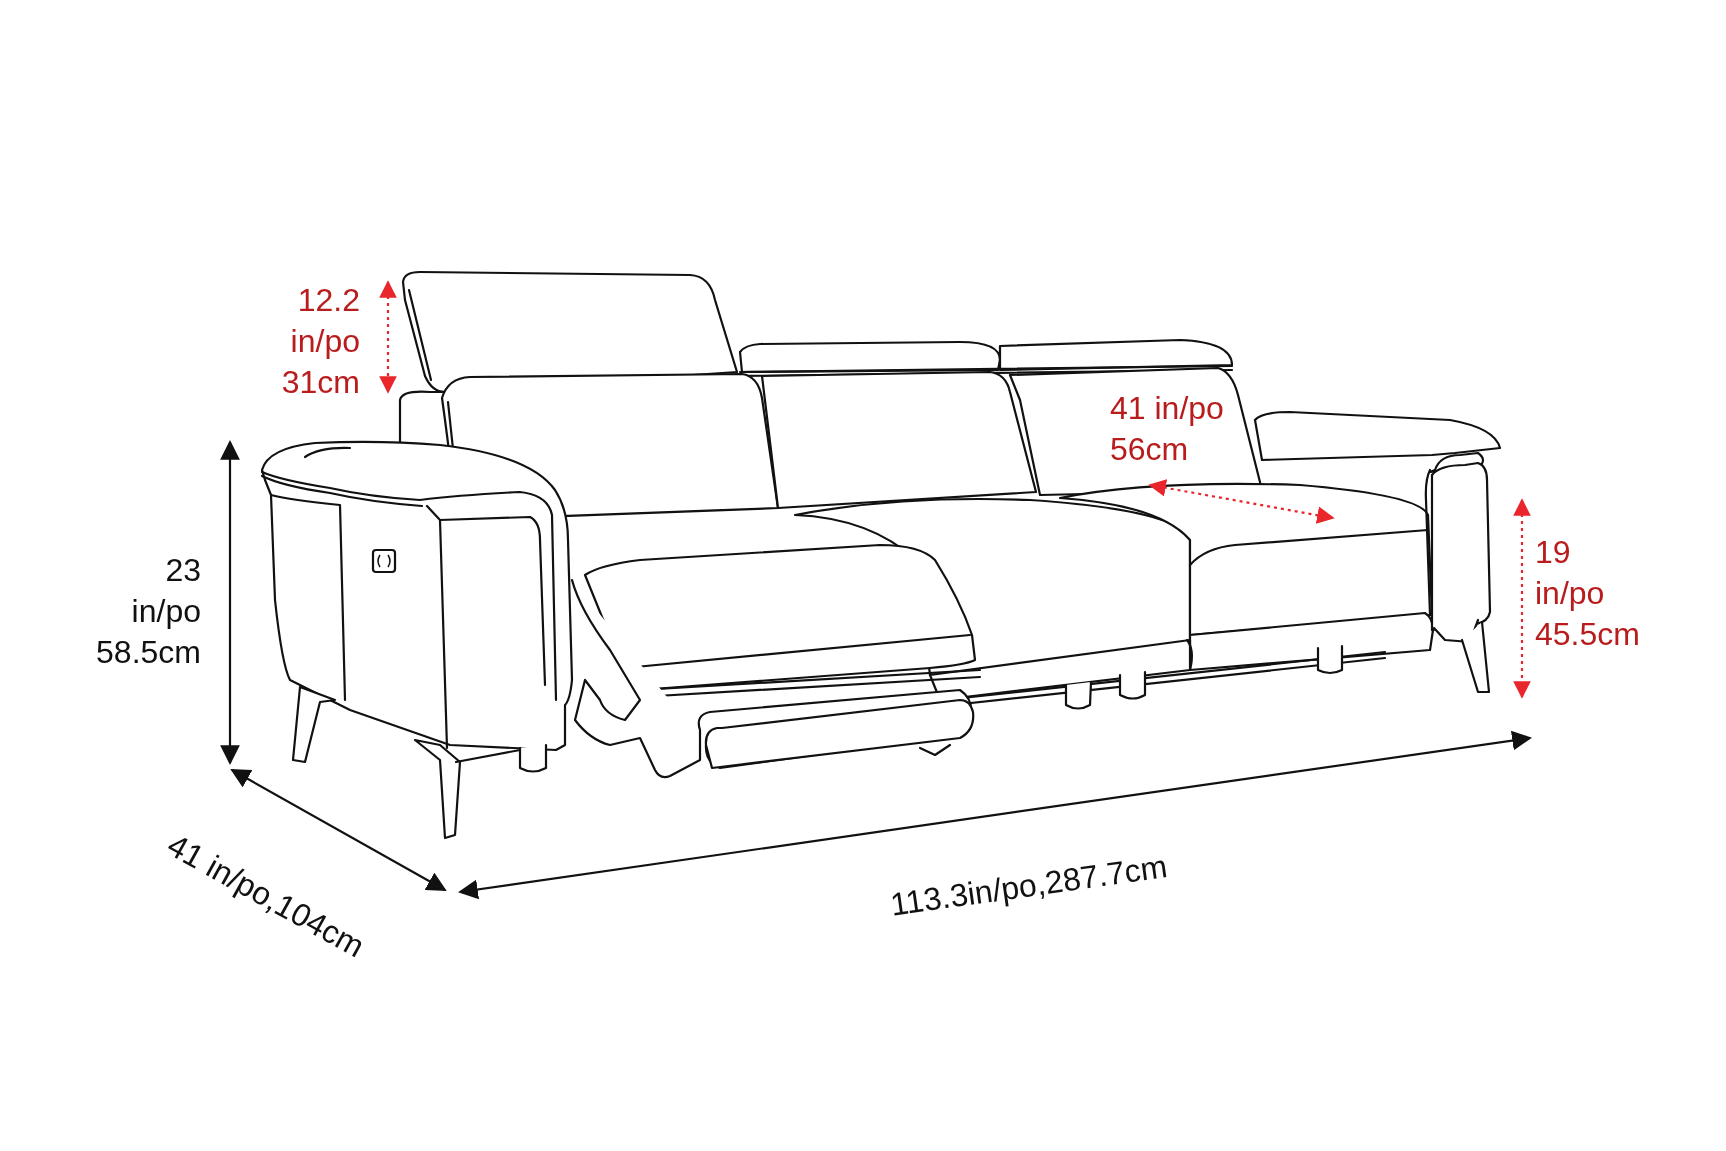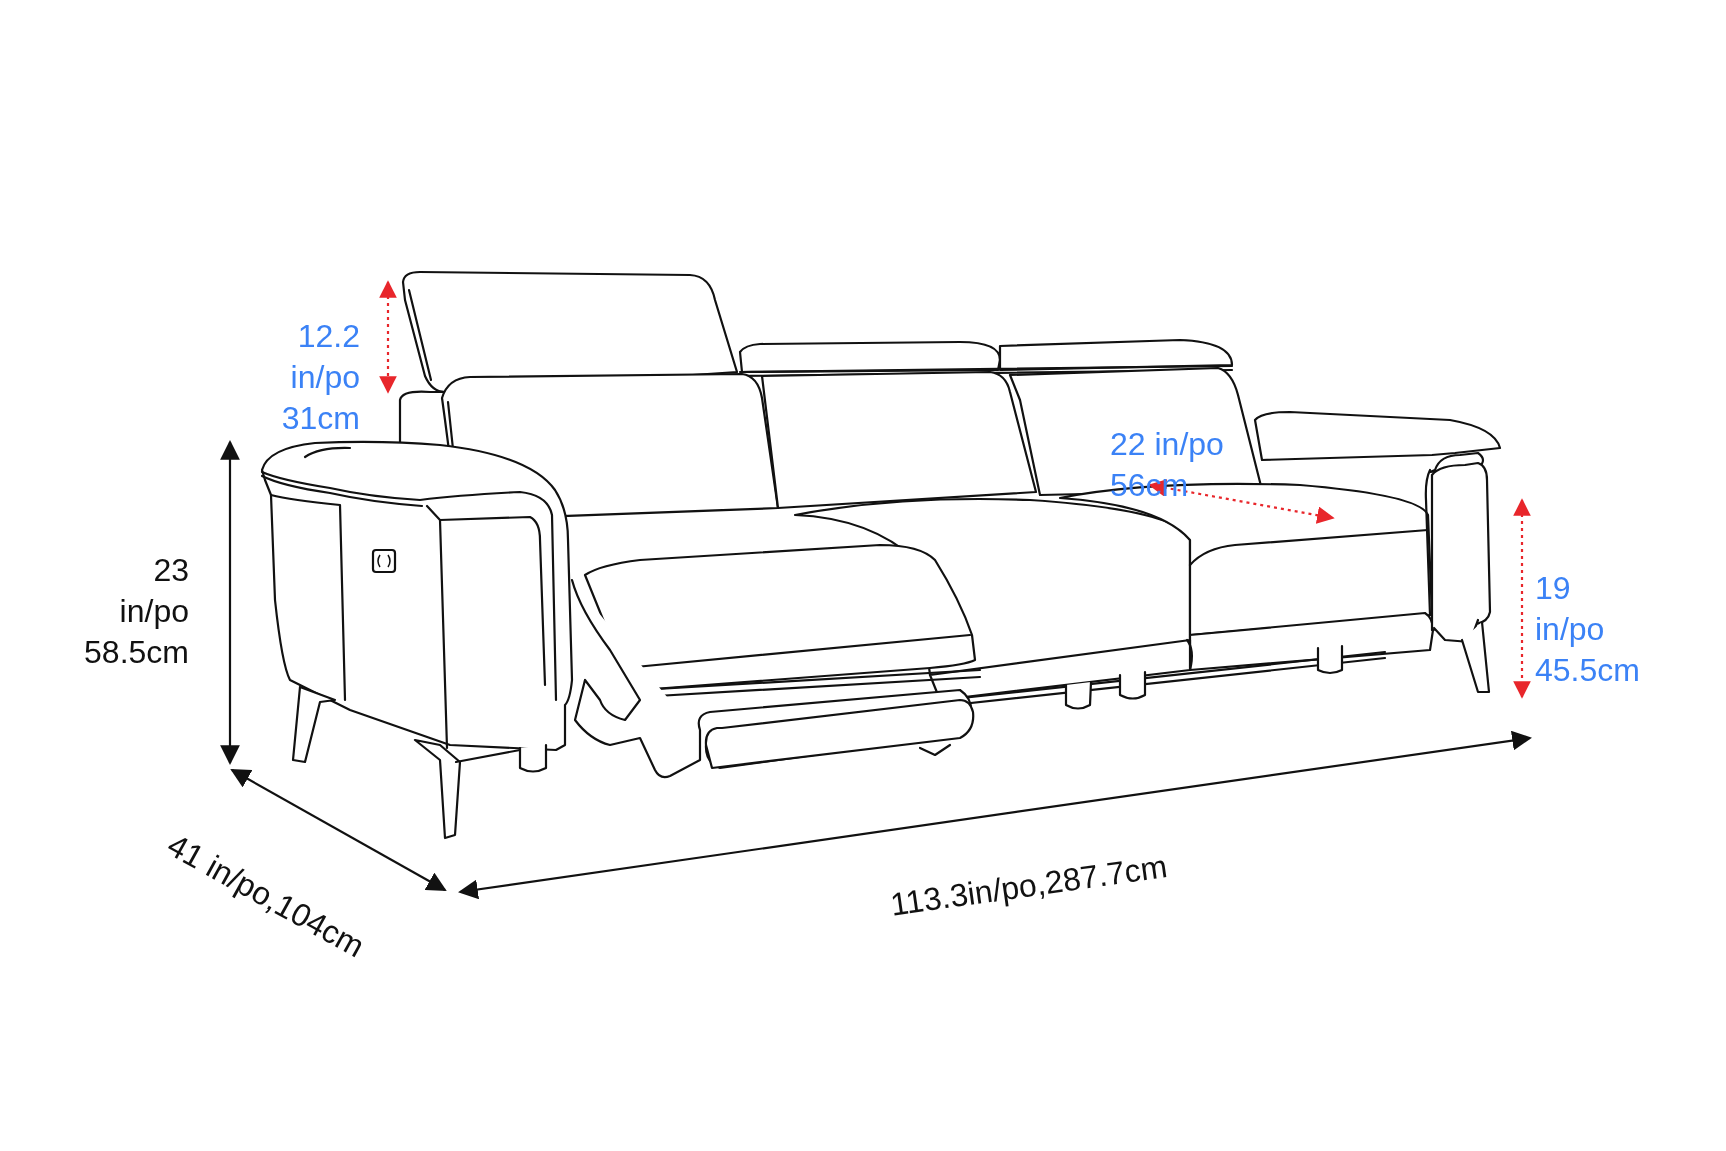--- a/index.html
+++ b/index.html
@@ -5,21 +5,21 @@
   html, body { margin:0; padding:0; background:#ffffff; }
   body { width:1726px; height:1151px; position:relative; overflow:hidden;
          font-family:"Liberation Sans", sans-serif; }
   #diagram { position:absolute; left:0; top:0; width:1726px; height:1151px; }
   .ln { fill:#ffffff; stroke:#111111; stroke-width:2.2; stroke-linejoin:round; stroke-linecap:round; }
   .ln2 { fill:none; stroke:#111111; stroke-width:2.2; stroke-linejoin:round; stroke-linecap:round; }
   .thin { fill:none; stroke:#111111; stroke-width:1.5; }
   .dim-black { stroke:#111111; stroke-width:2.2; fill:none; }
   .dim-red { stroke:#e8262b; stroke-width:2.2; fill:none; stroke-dasharray:3 4; }
   .lbl { position:absolute; font-size:32px; line-height:41px; white-space:nowrap; }
-  .lbl.red { color:#3b82f6;margin-top:36px; }
+  .lbl.red { color:#b91c1c; }
   .lbl.black { color:#111111; }
   .right { text-align:right; }
 </style>
 </head>
 <body>
 
 <svg id="diagram" viewBox="0 0 1726 1151" xmlns="http://www.w3.org/2000/svg">
   <defs>
     <marker id="ahB" viewBox="0 0 10 10" refX="9" refY="5" markerWidth="9" markerHeight="9" orient="auto-start-reverse">
       <path d="M0,0 L10,5 L0,10 z" fill="#111111"></path>
@@ -120,31 +120,31 @@
   </g>
 </svg>
 
 <div class="lbl red right" style="left:250px; top:280px; width:110px;">
   <div>12.2</div>
   <div>in/po</div>
   <div>31cm</div>
 </div>
 
 <div class="lbl red" style="left:1110px; top:388px;">
-  <div>22 in/po</div>
+  <div>41 in/po</div>
   <div>56cm</div>
 </div>
 
 <div class="lbl red" style="left:1535px; top:532px;">
   <div>19</div>
   <div>in/po</div>
   <div>45.5cm</div>
 </div>
 
-<div class="lbl black right" style="left:64px; top:550px; width:125px;">
+<div class="lbl black right" style="left:76px; top:550px; width:125px;">
   <div>23</div>
   <div>in/po</div>
   <div>58.5cm</div>
 </div>
 
 <div class="lbl black" style="left:180px; top:825px; transform-origin:0 0; transform:rotate(29deg);">
   <span>41 in/po,104cm</span>
 </div>
 
 <div class="lbl black" style="left:888px; top:885px; transform-origin:0 0; transform:rotate(-8deg);">

